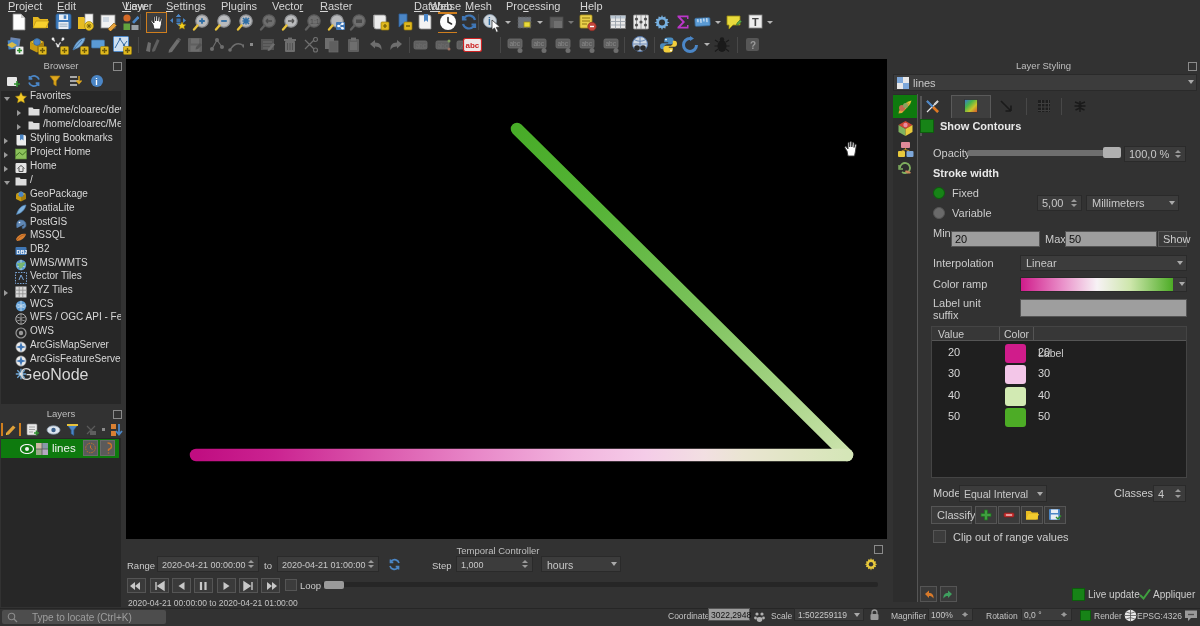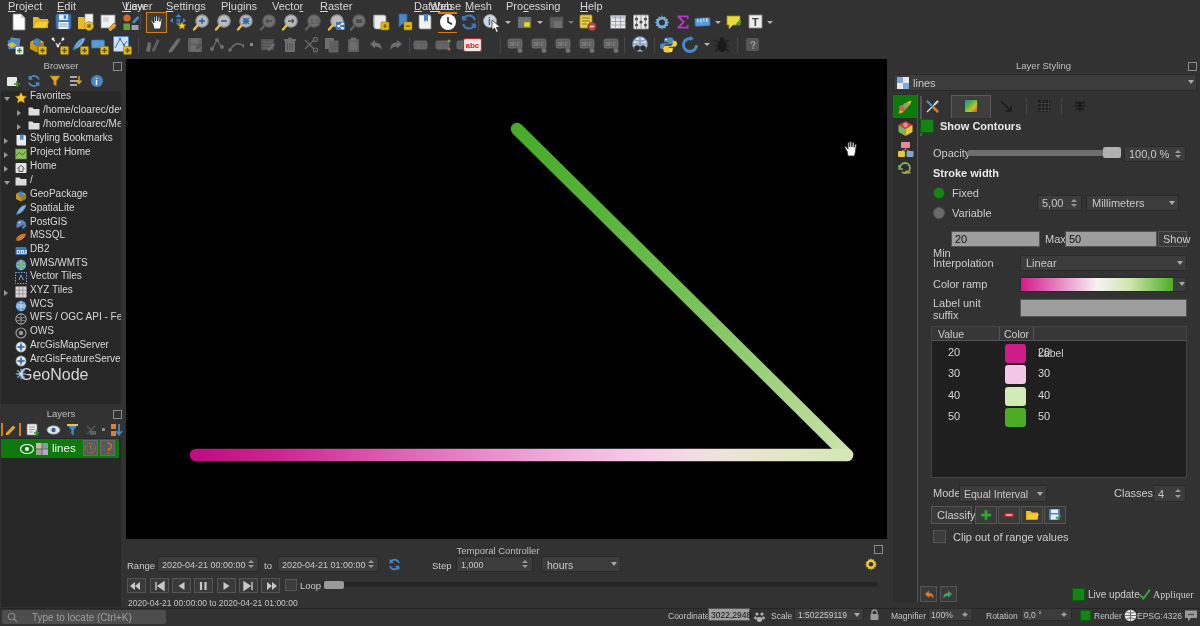--- a/index.html
+++ b/index.html
@@ -702,21 +702,21 @@
     <span style="position:absolute;left:4px;top:1px;">5,00</span>
     <span class="sar">
       <i class="su"></i>
       <i class="sd"></i>
     </span>
   </div>
 <div class="abs dd" style="left:1086px;top:195px;width:93px;height:16px;">
     <span style="position:absolute;left:5px;top:1px;">Millimeters</span>
     <span class="ddarrow"></span>
   </div>
-<div class="abs t" style="left:933px;top:247px;">Min</div>
+<div class="abs t" style="left:933px;top:227px;">Min</div>
 <div class="abs inl" style="left:951px;top:231px;width:89px;height:16px;">
     <span style="position:absolute;left:3px;top:1px;">20</span>
   </div>
 <div class="abs t" style="left:1045px;top:233px;">Max</div>
 <div class="abs inl" style="left:1065px;top:231px;width:92px;height:16px;">
     <span style="position:absolute;left:3px;top:1px;">50</span>
   </div>
 <div class="abs btn" style="left:1158px;top:231px;width:29px;height:16px;">
     <span style="position:absolute;left:4px;top:1px;">Show</span>
   </div>
@@ -796,21 +796,21 @@
   </svg>
 <div class="abs btn" style="left:940px;top:586px;width:17px;height:16px;"></div>
 <svg class="abs" style="left:942px;top:589px" width="13" height="11" viewBox="0 0 13 11">
     <path d="M10 5 L6 1.5 V4 C3 4 1 6 1.5 9.5 C3 7.5 4 7 6 7 V9 Z" fill="#3f9f5f"></path>
   </svg>
 <div class="abs cbg" style="left:1072px;top:588px;width:13px;height:13px;"></div>
 <div class="abs" style="left:1088px;top:589px;color:#ccc;font-size:10px;">Live update</div>
 <svg class="abs" style="left:1138px;top:587px" width="14" height="14" viewBox="0 0 14 14">
     <path d="M2 8 L5.5 11.5 L12 2.5" stroke="#3f9f3f" stroke-width="2" fill="none"></path>
   </svg>
-<div class="abs" style="left:1153px;top:589px;color:#ccc;font-size:10px;font-family:Liberation Serif, serif;">Appliquer</div>
+<div class="abs" style="left:1153px;top:589px;color:#ccc;font-size:10px;">Appliquer</div>
 
 <div class="abs" style="left:126px;top:539px;width:758px;height:69px;background:#323232;"></div>
 <div class="abs panel-title" style="left:126px;top:545px;width:744px;">Temporal Controller</div>
 <div class="closebox" style="left:874px;top:545px;"></div>
 <div class="abs" style="left:127px;top:560px;color:#ccc;font-size:9.5px;">Range</div>
 <div class="abs spin" style="left:157px;top:556px;width:102px;height:16px;">
     <span style="position:absolute;left:4px;top:3px;font-size:9px;">2020-04-21 00:00:00</span>
     <span class="sar">
       <i class="su"></i>
       <i class="sd"></i>

